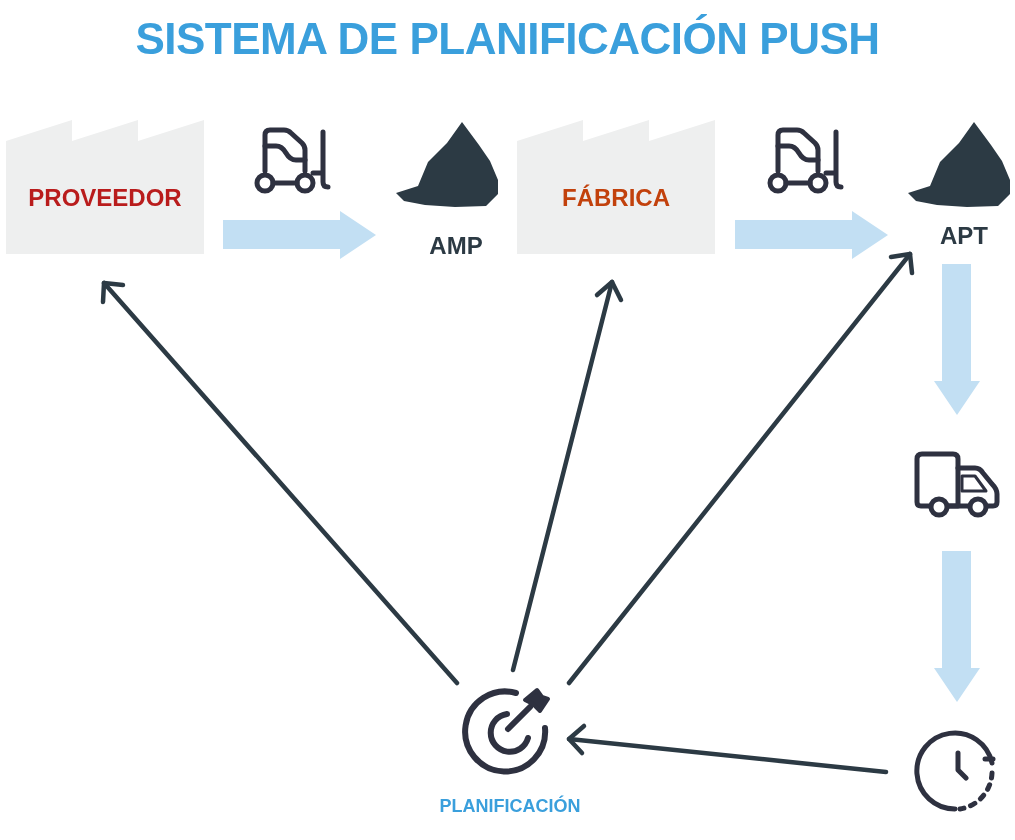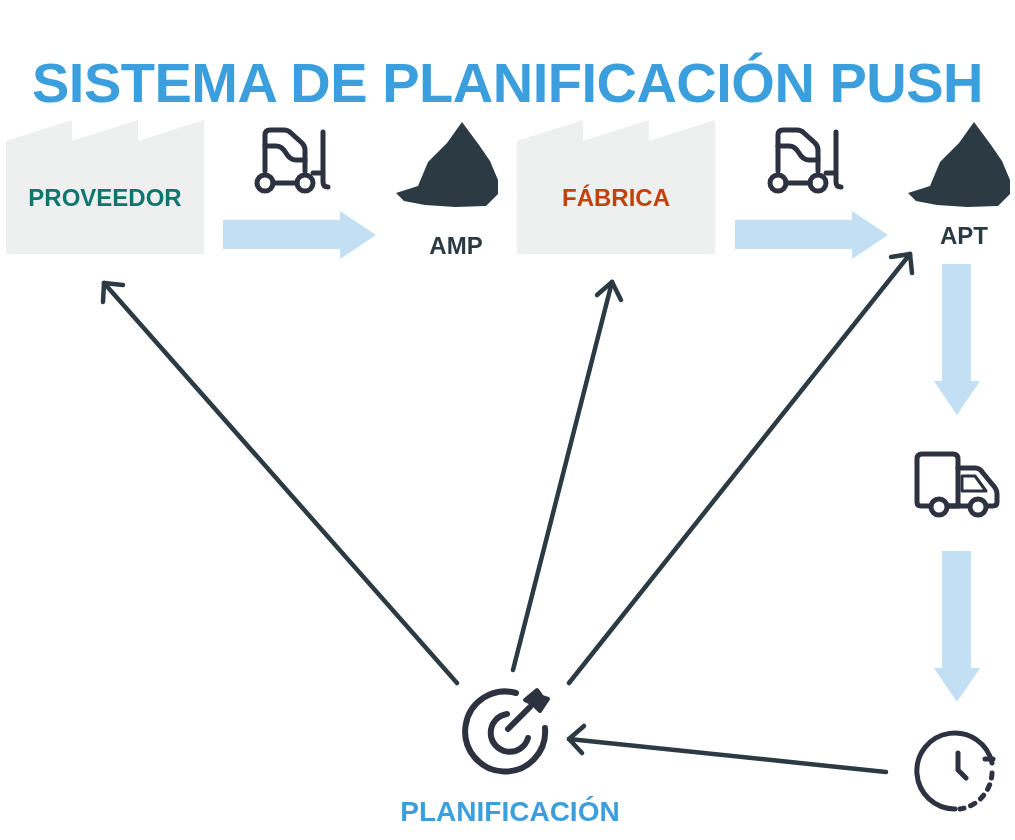--- a/index.html
+++ b/index.html
@@ -1,24 +1,24 @@
 <!DOCTYPE html>
 <html><head>
   <meta charset="utf-8">
   <style>
     html, body { margin: 0; padding: 0; background: #ffffff; }
     body { width: 1015px; height: 840px; position: relative; overflow: hidden;
            font-family: "Liberation Sans", sans-serif; }
     .title { position: absolute; left: 0; top: 14px; width: 1015px; text-align: center;
-             font-family: "Liberation Sans", sans-serif; font-weight: 700; font-size: 56px;
-             letter-spacing: -0.5px; margin-top: 36px; }
+             font-family: "Liberation Sans", sans-serif; font-weight: 700; font-size: 44px;
+             letter-spacing: -0.5px; }
     svg.canvas { position: absolute; left: 0; top: 0; }
     .lbl { position: absolute; font-family: "Liberation Sans", sans-serif; font-weight: 700;
            font-size: 24px; text-align: center; white-space: nowrap; }
-    .plan-lbl { font-size: 28px; }
+    .plan-lbl { font-size: 18px; }
   </style>
 </head>
 <body>
 
 <div class="title" style="color:#3a9fdc;">SISTEMA DE PLANIFICACIÓN PUSH</div>
 
 <svg class="canvas" width="1015" height="840" viewBox="0 0 1015 840">
 
   <polygon points="6,254 6,141 72,120 72,141 138,120 138,141 204,120 204,254" fill="#eeefef"></polygon>
   <polygon points="517,254 517,141 583,120 583,141 649,120 649,141 715,120 715,254" fill="#eeefef"></polygon>
@@ -87,17 +87,17 @@
       <line x1="569" y1="683" x2="910" y2="254"></line>
       <polyline points="891,257 910,254 912,273"></polyline>
     </g>
     <g>
       <line x1="886" y1="772" x2="569" y2="739"></line>
       <polyline points="584,726 569,739 582,753"></polyline>
     </g>
   </g>
 </svg>
 
-<div class="lbl" style="left:6px; width:198px; top:184px; color:#0f766e;">PROVEEDOR</div>
+<div class="lbl" style="left:6px; width:198px; top:184px; color:#b91c1c;">PROVEEDOR</div>
 <div class="lbl" style="left:517px; width:198px; top:184px; color:#c2410c;">FÁBRICA</div>
 <div class="lbl" style="left:406px; width:100px; top:232px; color:#2c3a44;">AMP</div>
 <div class="lbl" style="left:914px; width:100px; top:222px; color:#2c3a44;text-align:center;">APT</div>
 <div class="lbl plan-lbl" style="left:380px; width:260px; top:796px; color:#3a9fdc;">PLANIFICACIÓN</div>
 
 </body></html>

